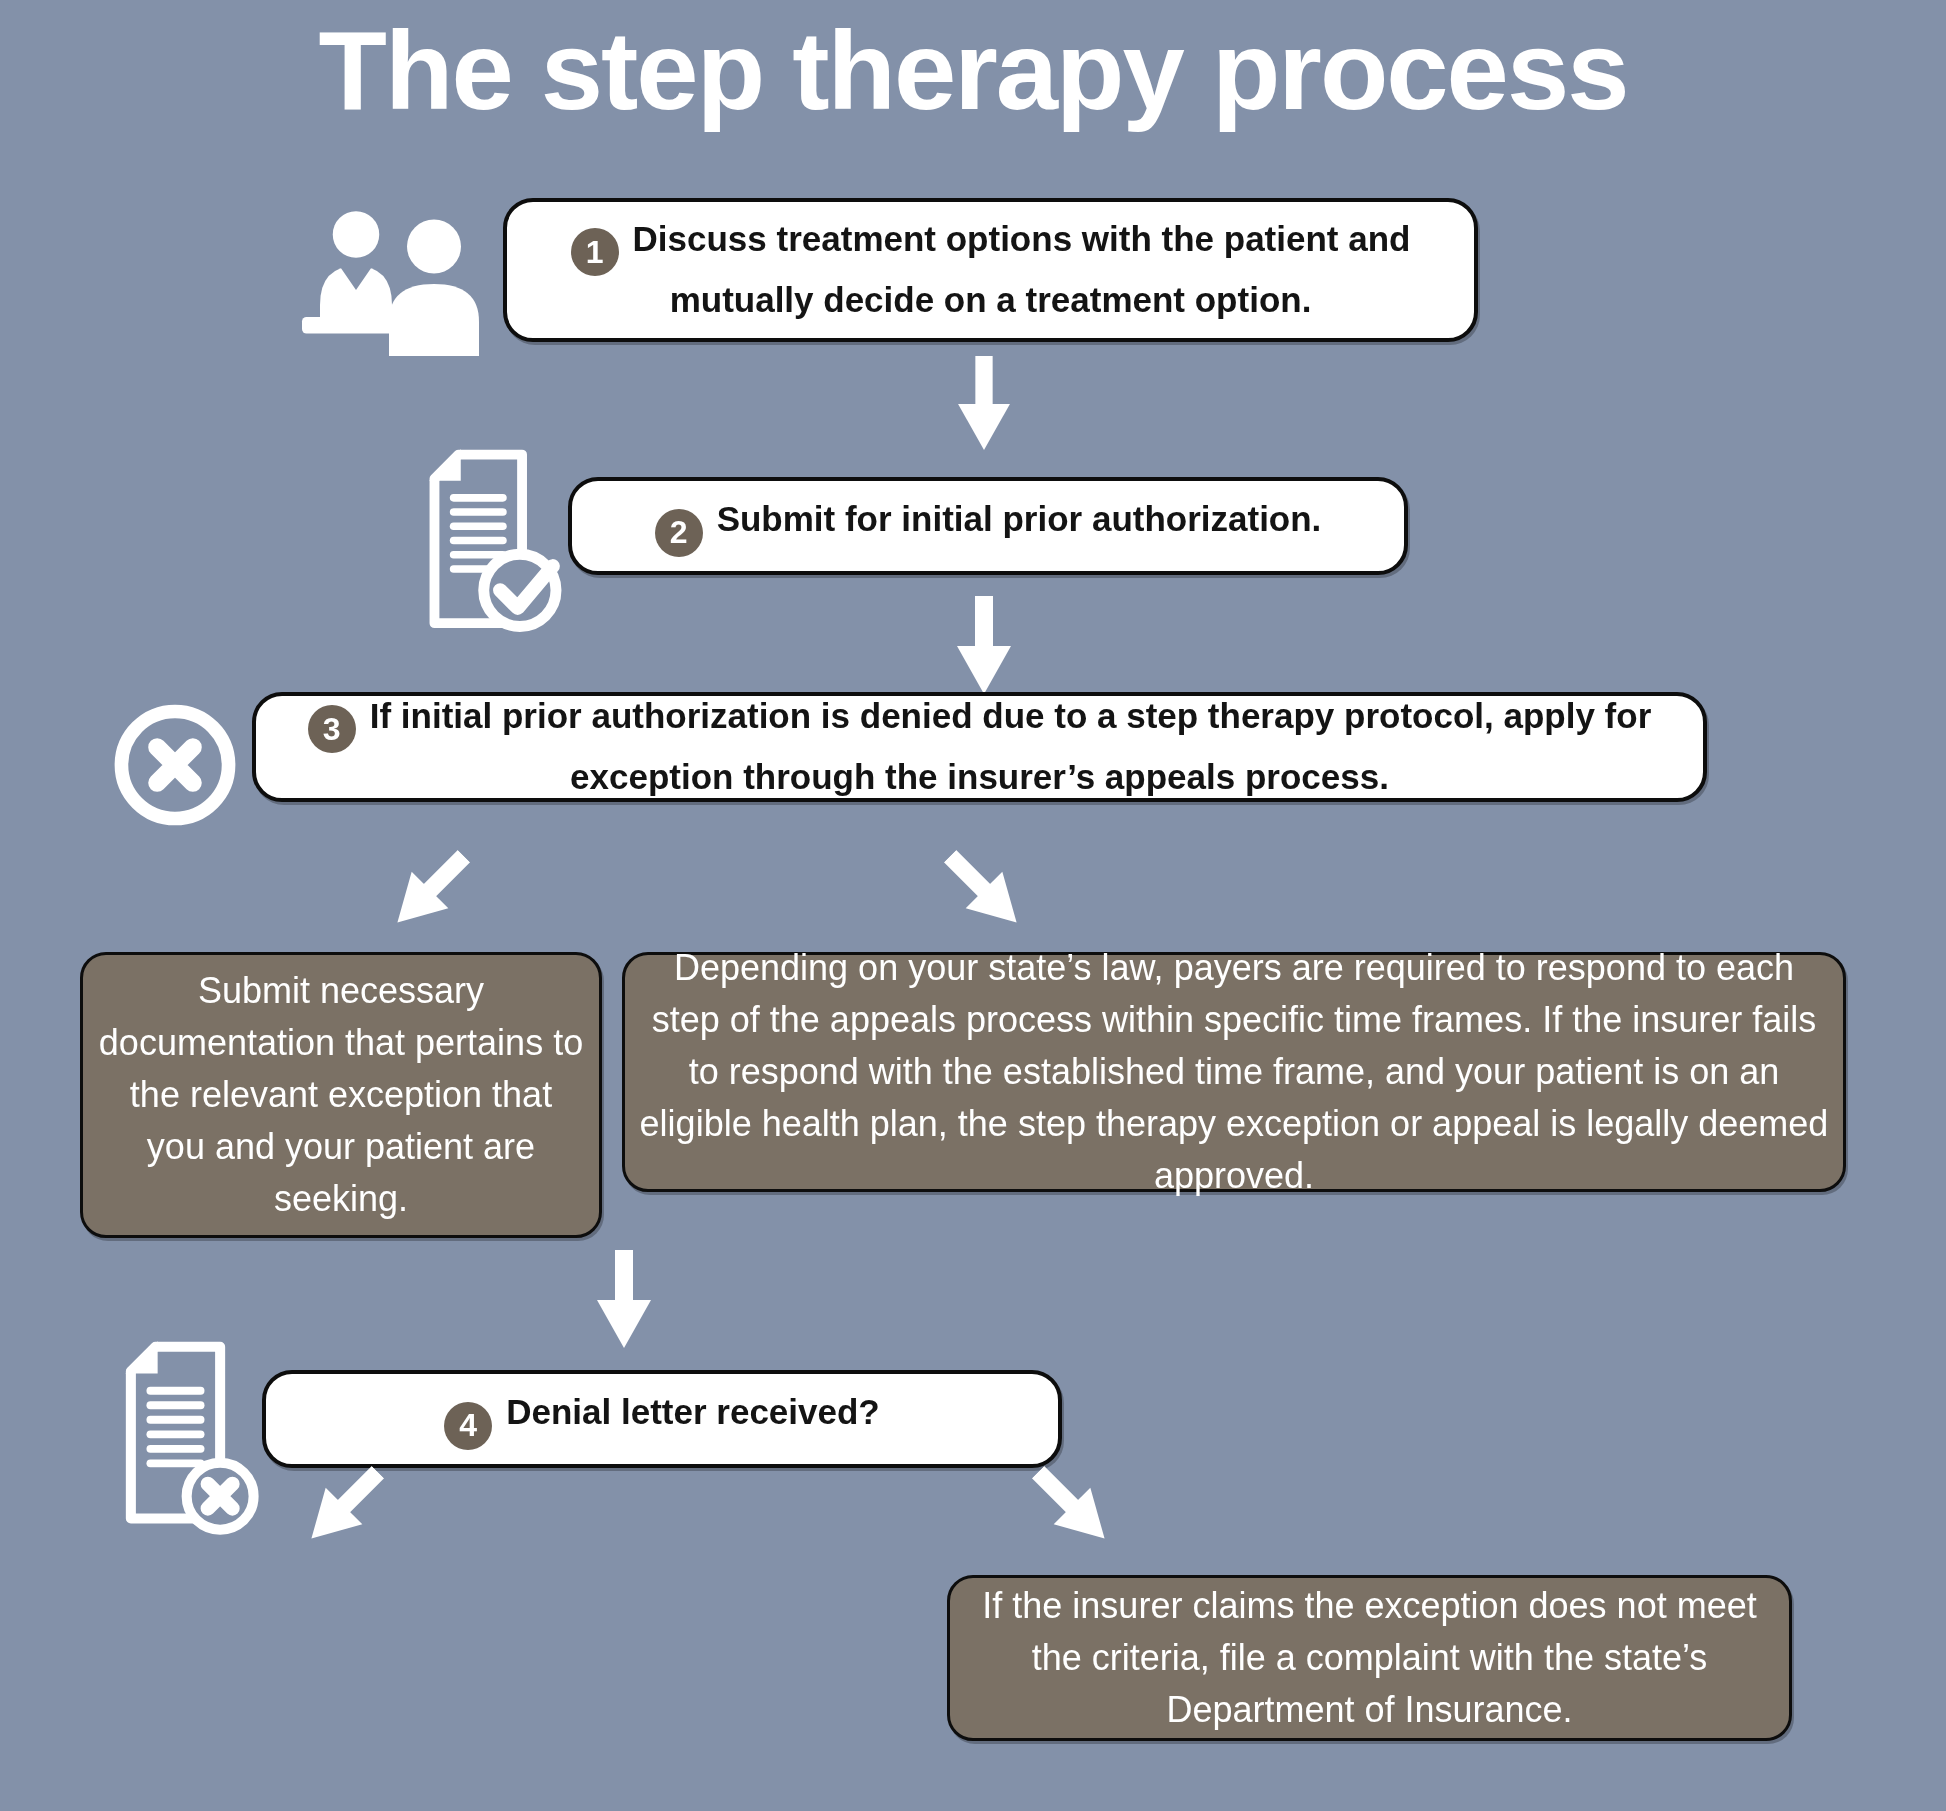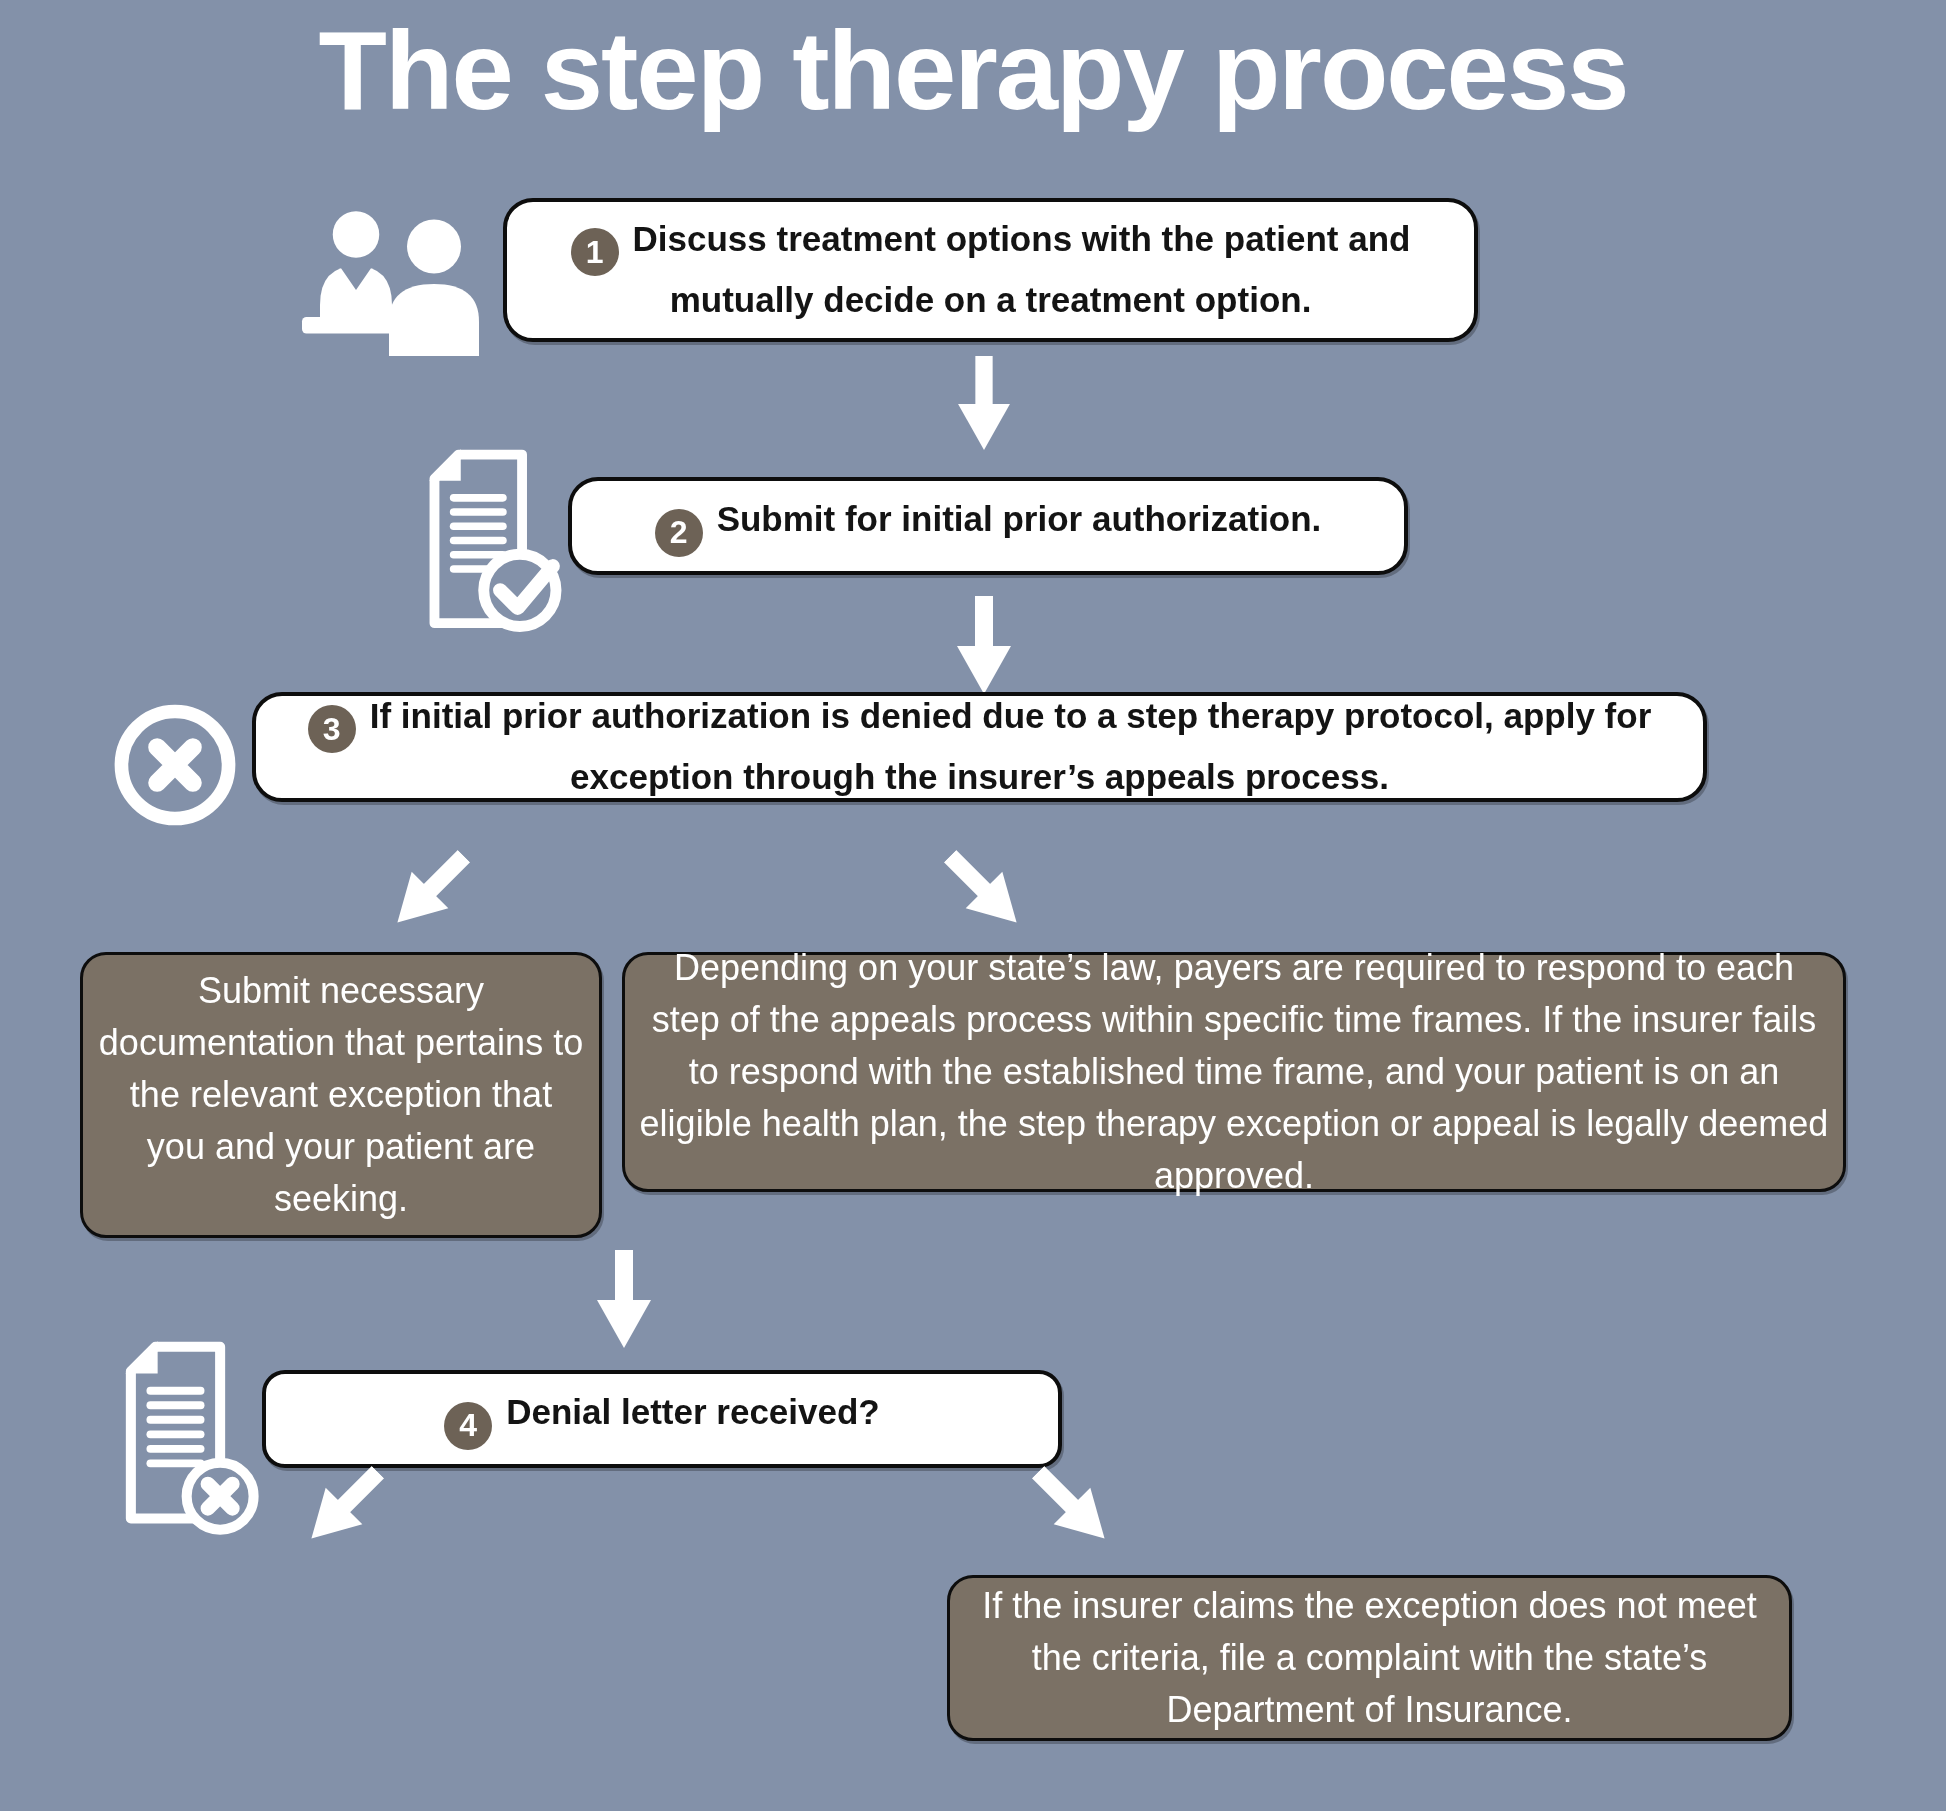--- a/index.html
+++ b/index.html
@@ -153,21 +153,21 @@
       <rect x="26" y="42" width="52" height="7" rx="3.5" fill="currentColor"></rect>
       <rect x="26" y="55" width="52" height="7" rx="3.5" fill="currentColor"></rect>
       <rect x="26" y="68" width="52" height="7" rx="3.5" fill="currentColor"></rect>
       <rect x="26" y="81" width="52" height="7" rx="3.5" fill="currentColor"></rect>
       <rect x="26" y="94" width="52" height="7" rx="3.5" fill="currentColor"></rect>
       <rect x="26" y="107" width="52" height="7" rx="3.5" fill="currentColor"></rect>
       <circle cx="92" cy="140" r="30" fill="var(--background)" stroke="currentColor" stroke-width="9"></circle>
       <path d="M81 129 L103 151 M103 129 L81 151" stroke="currentColor" stroke-width="13" stroke-linecap="round"></path>
     </svg>
   </div>
-  <div class="wbox" style="left:262px;top:1370px;width:800px;height:98px;border-radius:23px;">
+  <div class="wbox" style="left:262px;top:1370px;width:800px;height:98px;">
     <p><span class="badge">4</span><span>Denial letter received?</span></p>
   </div>
 
   <div class="arrow rot45" style="left:312px;top:1458px;width:64px;height:96px;">
     <svg viewBox="0 0 64 100">
         <rect x="23" y="0" width="18" height="56" fill="#fff"></rect>
         <polygon points="5,50 59,50 32,98" fill="#fff"></polygon>
       </svg>
   </div>
   <div class="arrow rotm45" style="left:1040px;top:1458px;width:64px;height:96px;">

